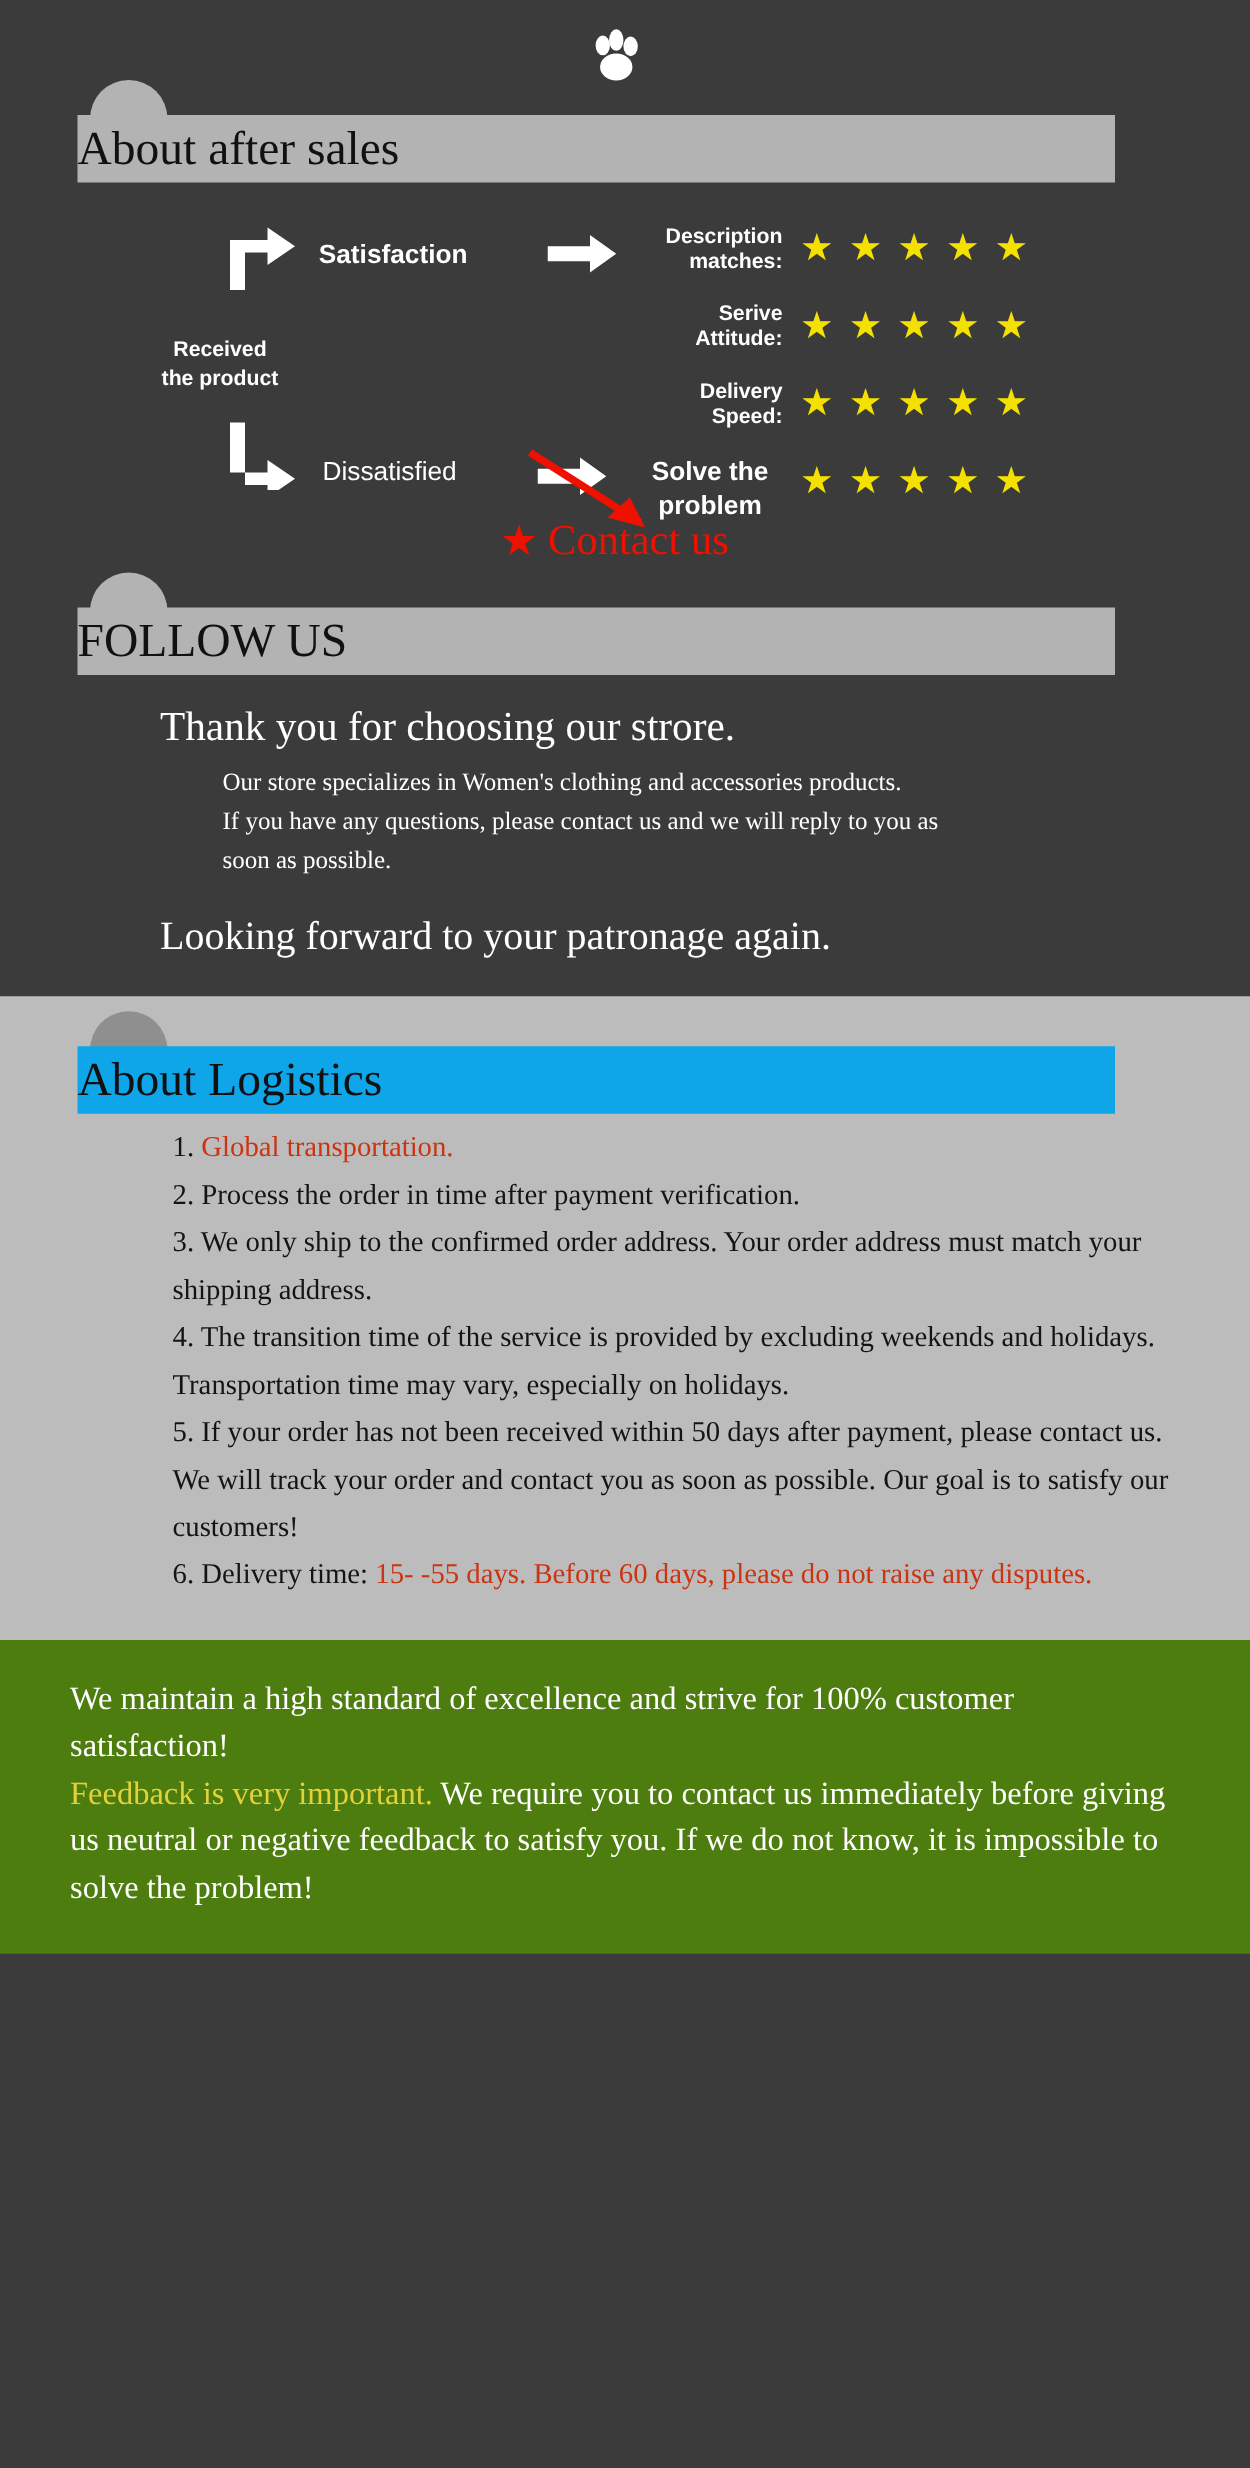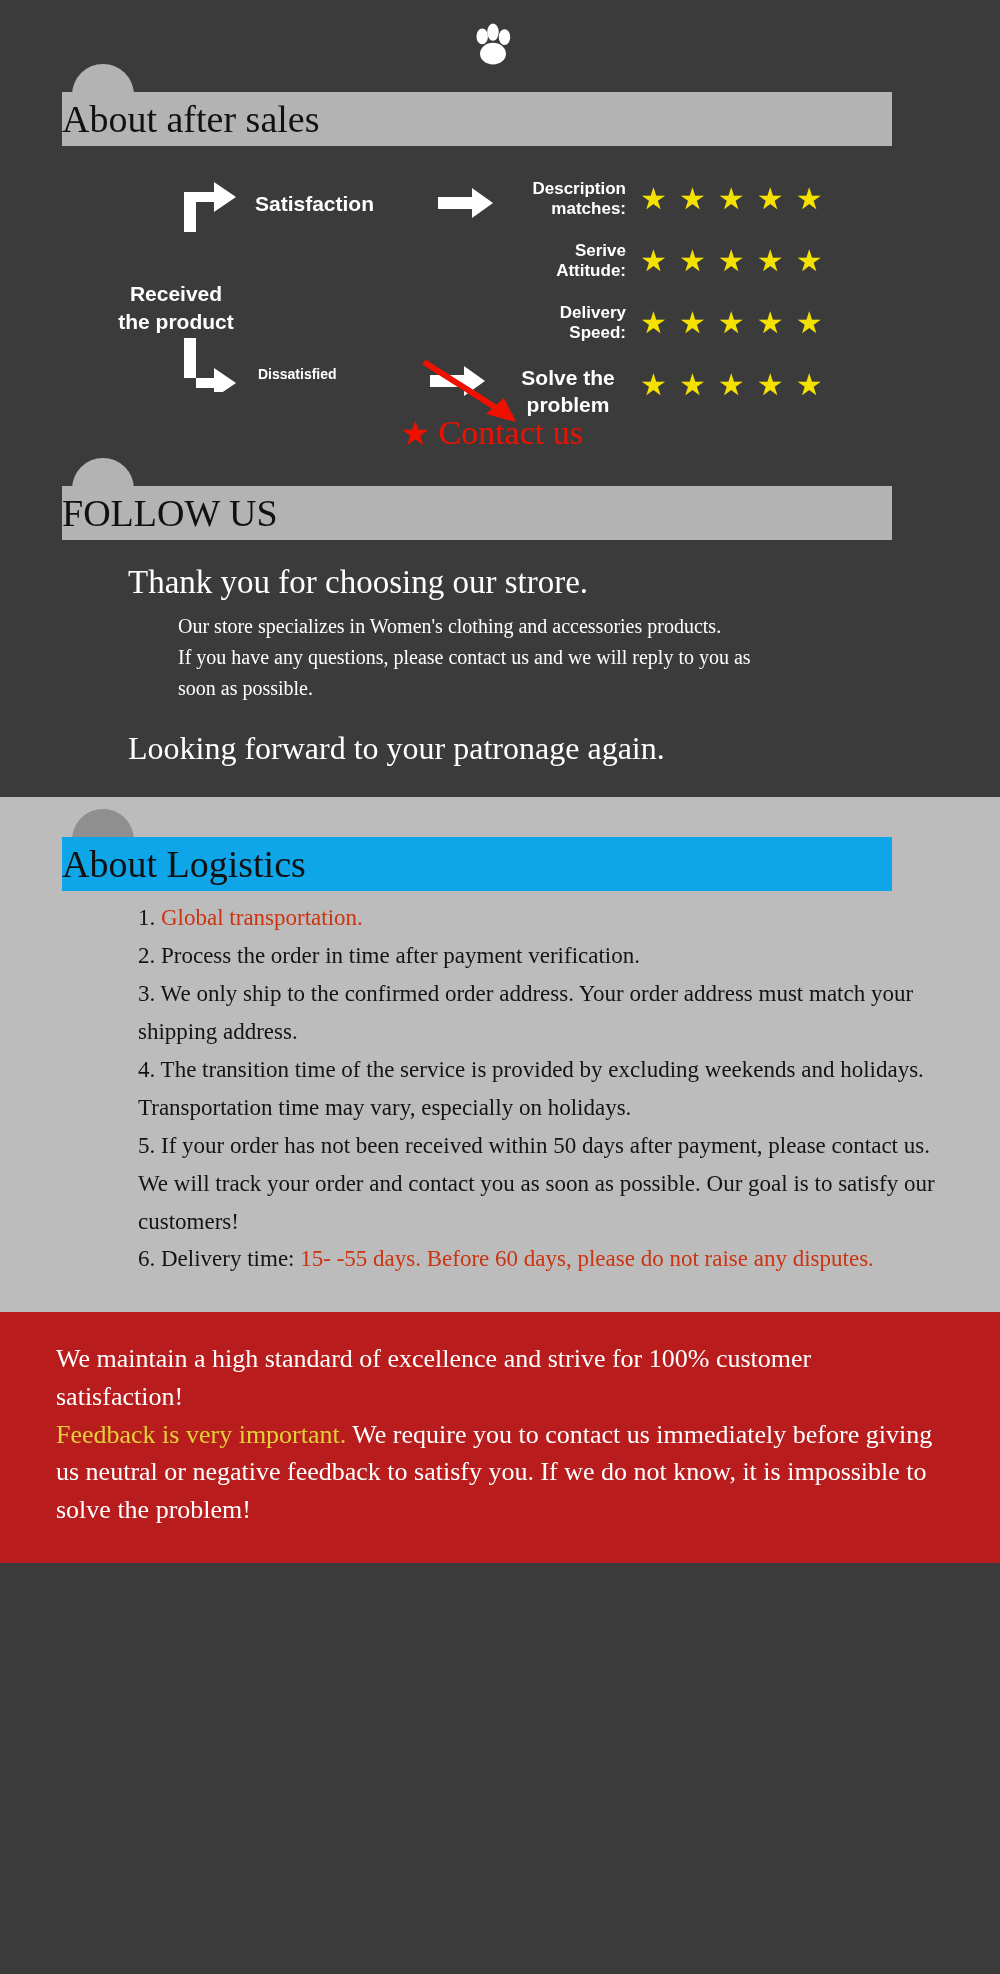--- a/index.html
+++ b/index.html
@@ -59,32 +59,32 @@
   }
 
   
   .diagram {
     position: relative;
     height: 290px;
     margin-top: 22px;
     color: #ffffff;
   }
   .d-received {
-    position: absolute; left: 96px; top: 112px;
+    position: absolute; left: 96px; top: 101px;
     width: 160px; text-align: center;
-    font-size: 21px; font-weight: bold; line-height: 1.35;
+    font-size: 17px; font-weight: bold; line-height: 1.35;
     color: #ffffff;
   }
   .d-satisfaction {
     position: absolute; left: 255px; top: 24px;
     font-size: 21px; font-weight: bold; color: #ffffff;
   }
   .d-dissatisfied {
     position: absolute; left: 258px; top: 198px;
-    font-size: 14px; font-weight: bold; color: #ffffff;
+    font-size: 21px; font-weight: normal; color: #ffffff;
   }
   .d-solve {
     position: absolute; left: 498px; top: 196px;
     width: 140px; text-align: center;
     font-size: 21px; font-weight: bold; line-height: 1.3; color: #ffffff;
   }
   .arrow-up { position: absolute; left: 178px; top: 10px; }
   .arrow-down { position: absolute; left: 178px; top: 168px; }
   .arrow-r1 { position: absolute; left: 438px; top: 18px; }
   .arrow-r2 { position: absolute; left: 430px; top: 196px; }
@@ -149,21 +149,21 @@
     font-family: "Liberation Serif", serif;
     font-size: 23px;
     color: #141414;
     line-height: 1.65;
   }
   .logi-list p { margin: 0; }
   .red { color: #cc3311; }
 
   
   .sec-bottom {
-    background: #b91c1c;
+    background: #4d7c0f;
     padding: 28px 56px 34px 56px;
     font-family: "Liberation Serif", serif;
     font-size: 26px;
     color: #ffffff;
     line-height: 1.45;
   }
   .sec-bottom p { margin: 0; }
   .yellow { color: #e2d23a; }
 </style>
 </head>

